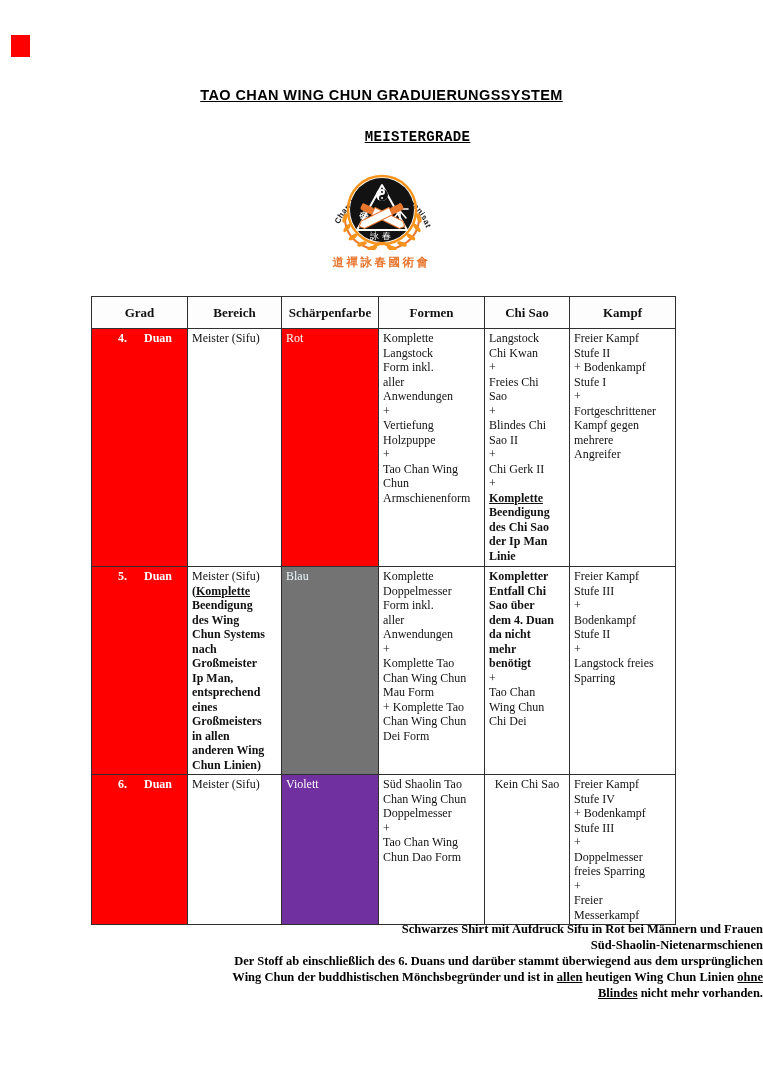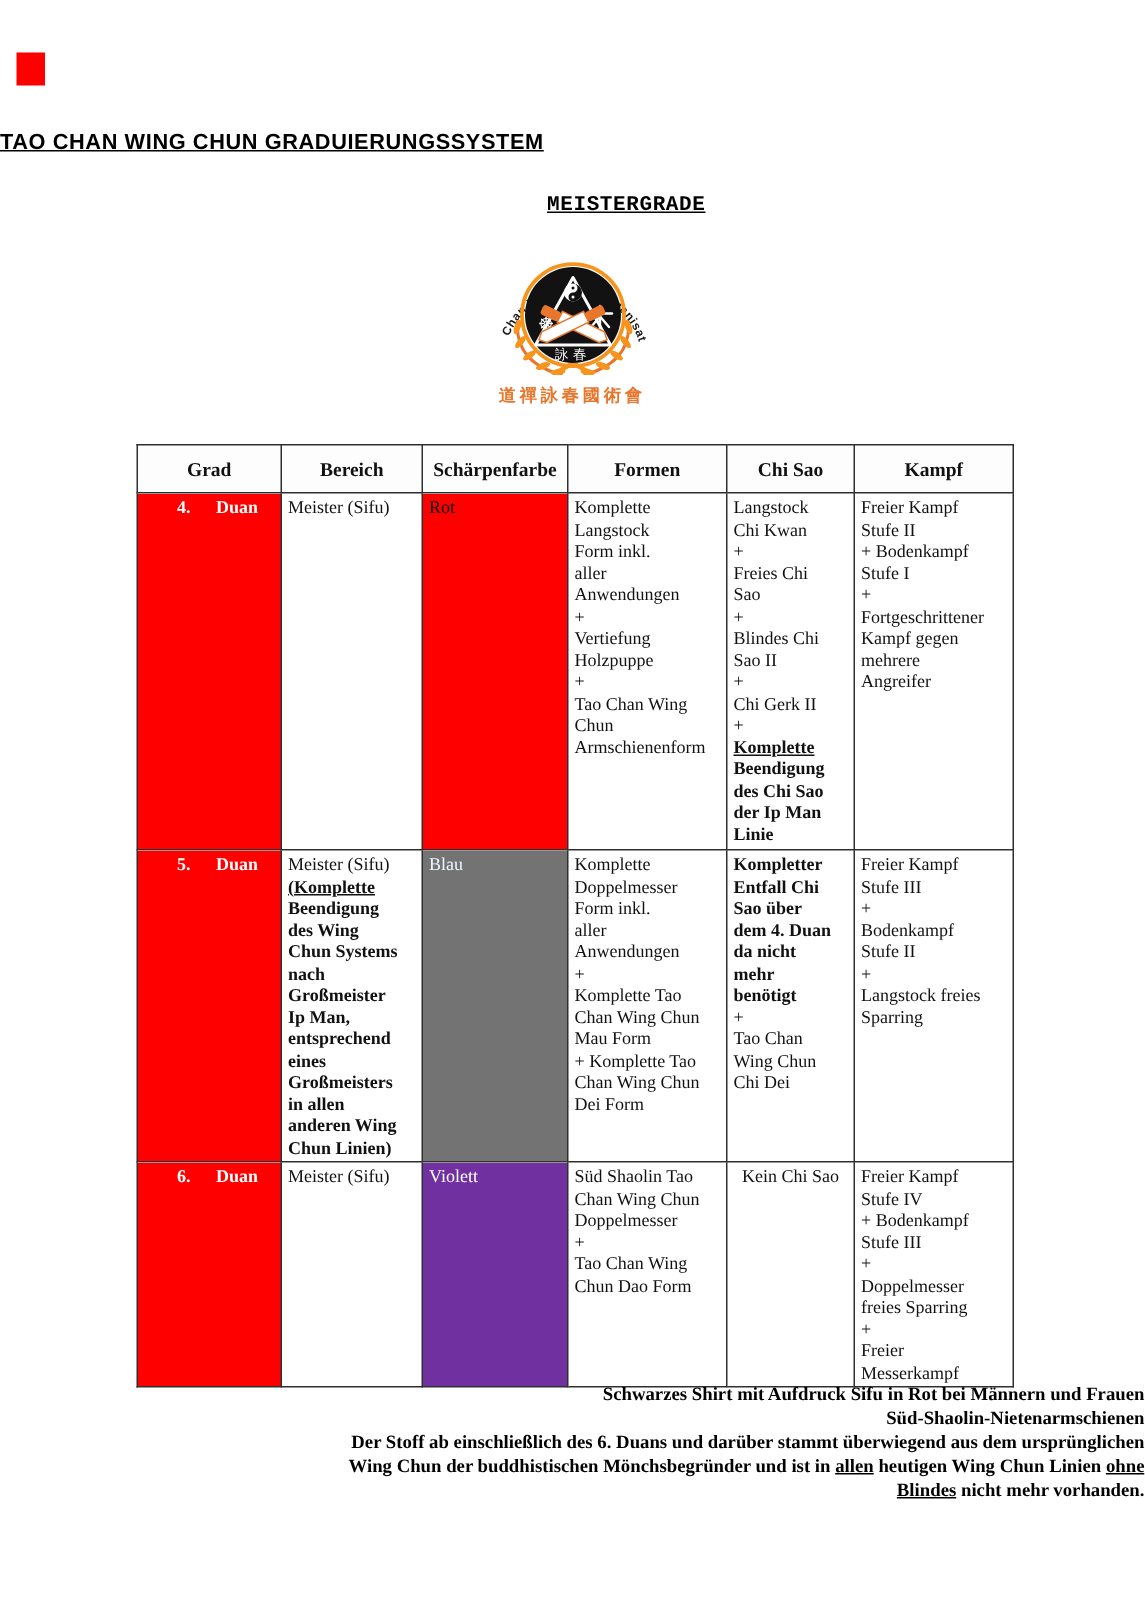--- a/index.html
+++ b/index.html
@@ -2,21 +2,21 @@
 <html><head>
 <meta charset="utf-8">
 <style>
   html,body{margin:0;padding:0;}
   body{
     width:763px;height:1080px;position:relative;background:#ffffff;
     font-family:"Liberation Serif", serif;color:#111;
   }
   .red-marker{position:absolute;left:11px;top:35px;width:19px;height:22px;background:#FF0000;}
   .title{
-    position:absolute;top:87px;left:0;width:100%;
+    position:absolute;top:87px;left:0;width:100%;text-align:center;
     font-family:"Liberation Sans", sans-serif;font-weight:bold;font-size:14.5px;
     letter-spacing:0.4px;color:#000;
   }
   .title span,.subtitle span{text-decoration:underline;}
   .subtitle{
     position:absolute;top:129px;left:0;width:100%;text-align:center;
     font-family:Liberation Mono, monospace;font-weight:bold;font-size:14px;
     letter-spacing:0.4px;color:#000;padding-left:36px;
   }
   .logo-wrap{position:absolute;top:156px;left:0;width:100%;text-align:center;}
@@ -35,21 +35,21 @@
   .gradtable th{
     font-size:13px;font-weight:bold;text-align:center;vertical-align:middle;
     height:27px;background:#fdfdfd;
   }
   .gradtable td{font-size:12px;line-height:14.5px;white-space:pre-line;margin-left:21px;}
   tr.row4{height:238px;}
   tr.row5{height:207px;}
   tr.row6{height:147px;}
   td.cell-grad{background:#FF0000;color:#ffffff;font-weight:bold;padding-left:26px;}
   td.cell-grad .grad-name{margin-left:17px;}
-  td.farbe-rot{background:#FF0000;color:#000000;}
+  td.farbe-rot{background:#FF0000;color:#ffffff;}
   td.farbe-blau{background:#737373;color:#EDF9FF;}
   td.farbe-violett{background:#7030A0;color:#ffffff;}
   .b{font-weight:bold;}
   .bu{font-weight:bold;text-decoration:underline;}
   .u{text-decoration:underline;}
   td.center{text-align:center;}
   .footer{
     position:absolute;top:921px;left:0;width:100%;text-align:right;
     font-weight:bold;font-size:12.5px;line-height:16px;color:#000;
   }

